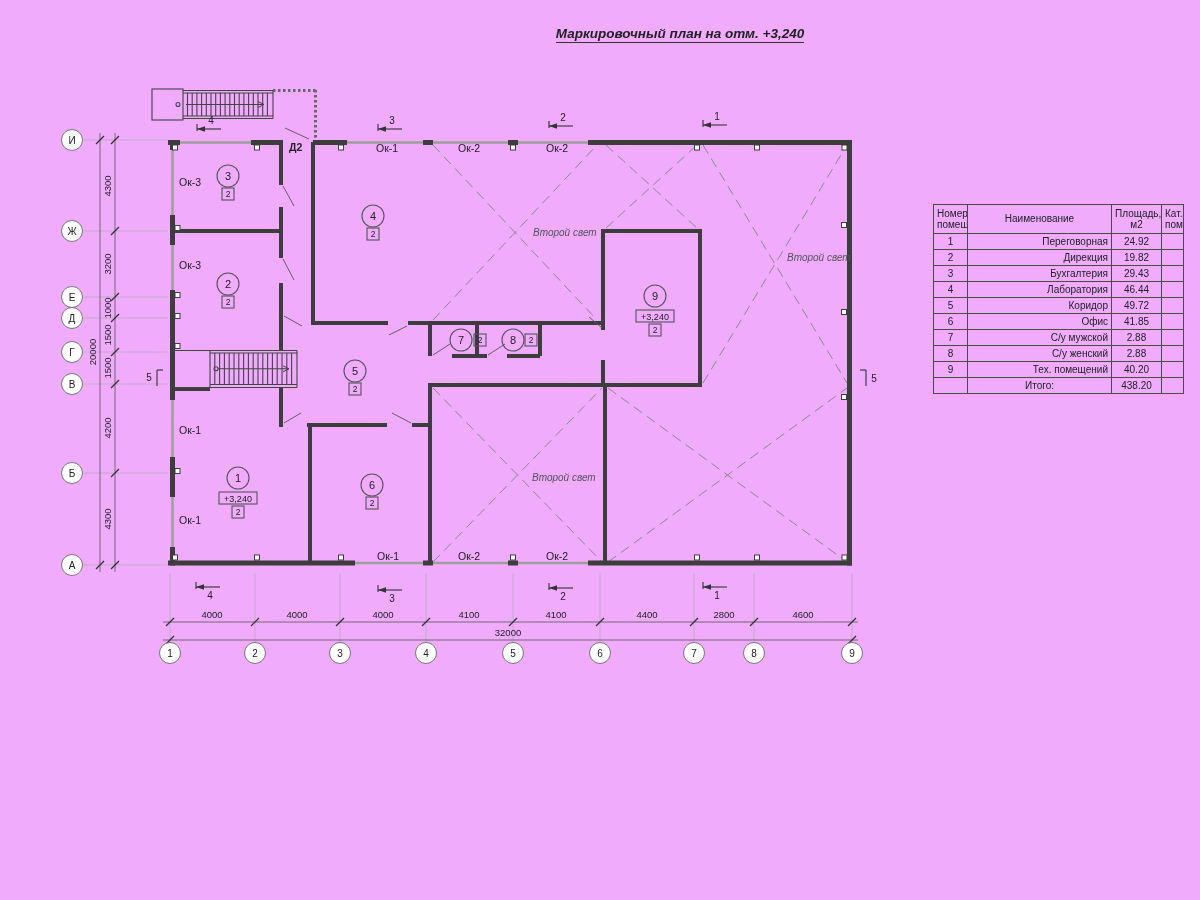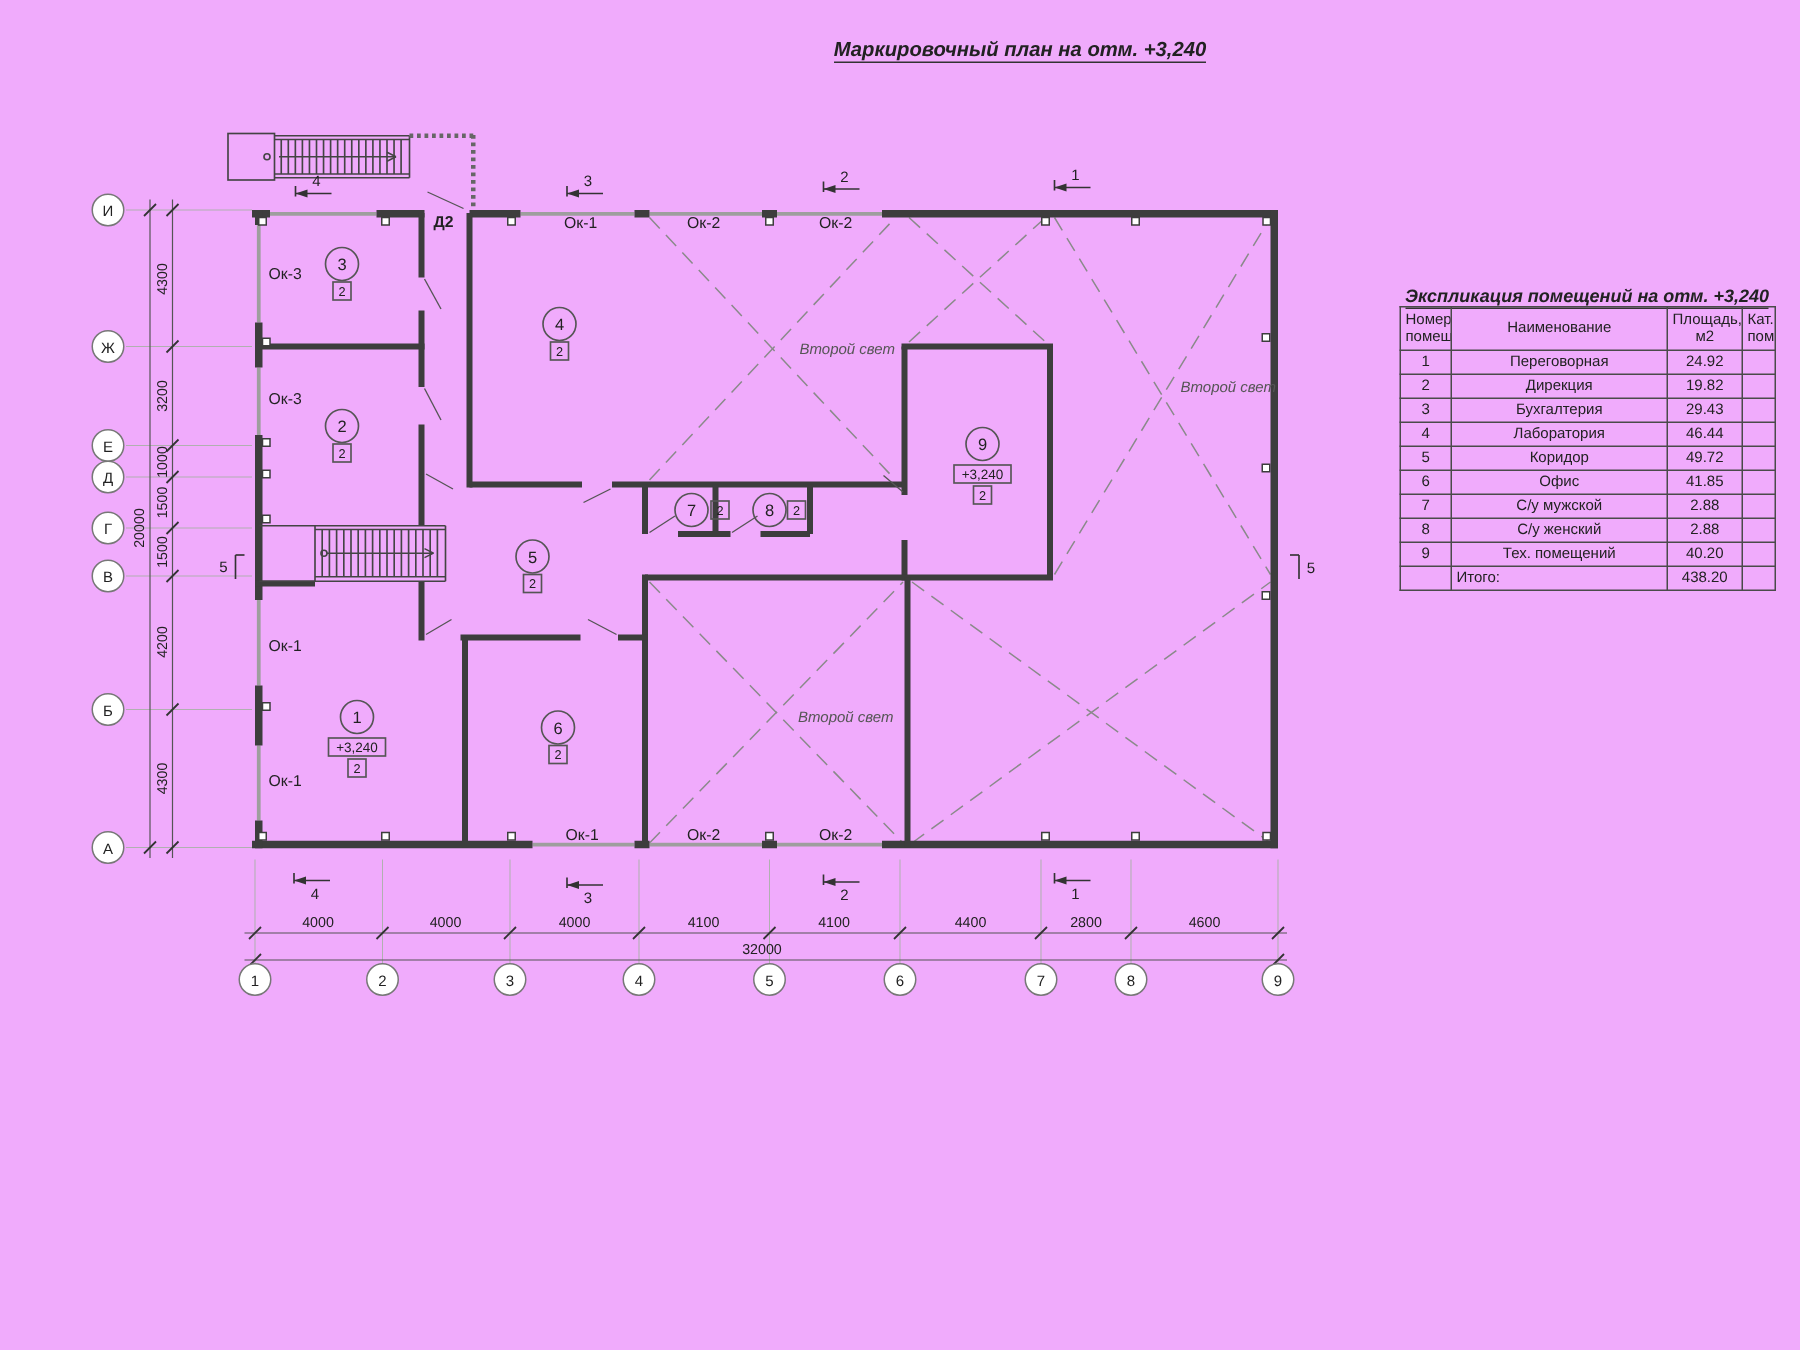--- a/index.html
+++ b/index.html
@@ -13,22 +13,22 @@
   .table-title span{display:inline-block;font-style:italic;font-weight:bold;font-size:12px;
     color:#222;border-bottom:1.2px solid #333;padding-bottom:1px;}
   table.expl{position:absolute;left:933px;top:204px;width:250px;border-collapse:collapse;
     table-layout:fixed;font-size:10px;color:#222;}
   table.expl td,table.expl th{border:1px solid #4a4a4a;padding:0 3px;overflow:hidden;
     font-weight:normal;}
   table.expl th{text-align:center;vertical-align:middle;height:28px;white-space:pre-line;
     line-height:1.15;}
   table.expl td{height:15px;vertical-align:middle;}
   td.c{text-align:center;}
-  td.n{text-align:center;padding-left:5px;}
-  td.r{text-align:left;padding-right:5px;}
+  td.n{text-align:right;padding-left:5px;}
+  td.r{text-align:center;padding-right:5px;}
   
   text{fill:#222;}
   .lab{font-size:10.5px;}
   .sl{font-size:10px;font-style:italic;fill:#555;}
   .dim{font-size:9.5px;fill:#222;}
   .bub{font-size:10px;}
   .room{font-size:11px;}
   .badge{font-size:8.5px;}
   .elev{font-size:9px;}
   .sec{font-size:10px;}
@@ -465,23 +465,20 @@
           <circle cx="754" cy="653" r="10.5" fill="#fff" stroke="#777" stroke-width="1"></circle>
          <text class="bub" x="754" y="657" text-anchor="middle">8</text>
         </g>
       <g>
           <circle cx="852" cy="653" r="10.5" fill="#fff" stroke="#777" stroke-width="1"></circle>
          <text class="bub" x="852" y="657" text-anchor="middle">9</text>
         </g>
     </g>
   </svg>
 
-  <div class="table-title">
-    <span>Экспликация помещений на отм. +3,240</span>
-  </div>
 
   <table class="expl">
     <colgroup>
         <col style="width:34px">
         <col style="width:144px">
         <col style="width:50px">
         <col style="width:22px">
       </colgroup>
     <tbody>
         <tr>

